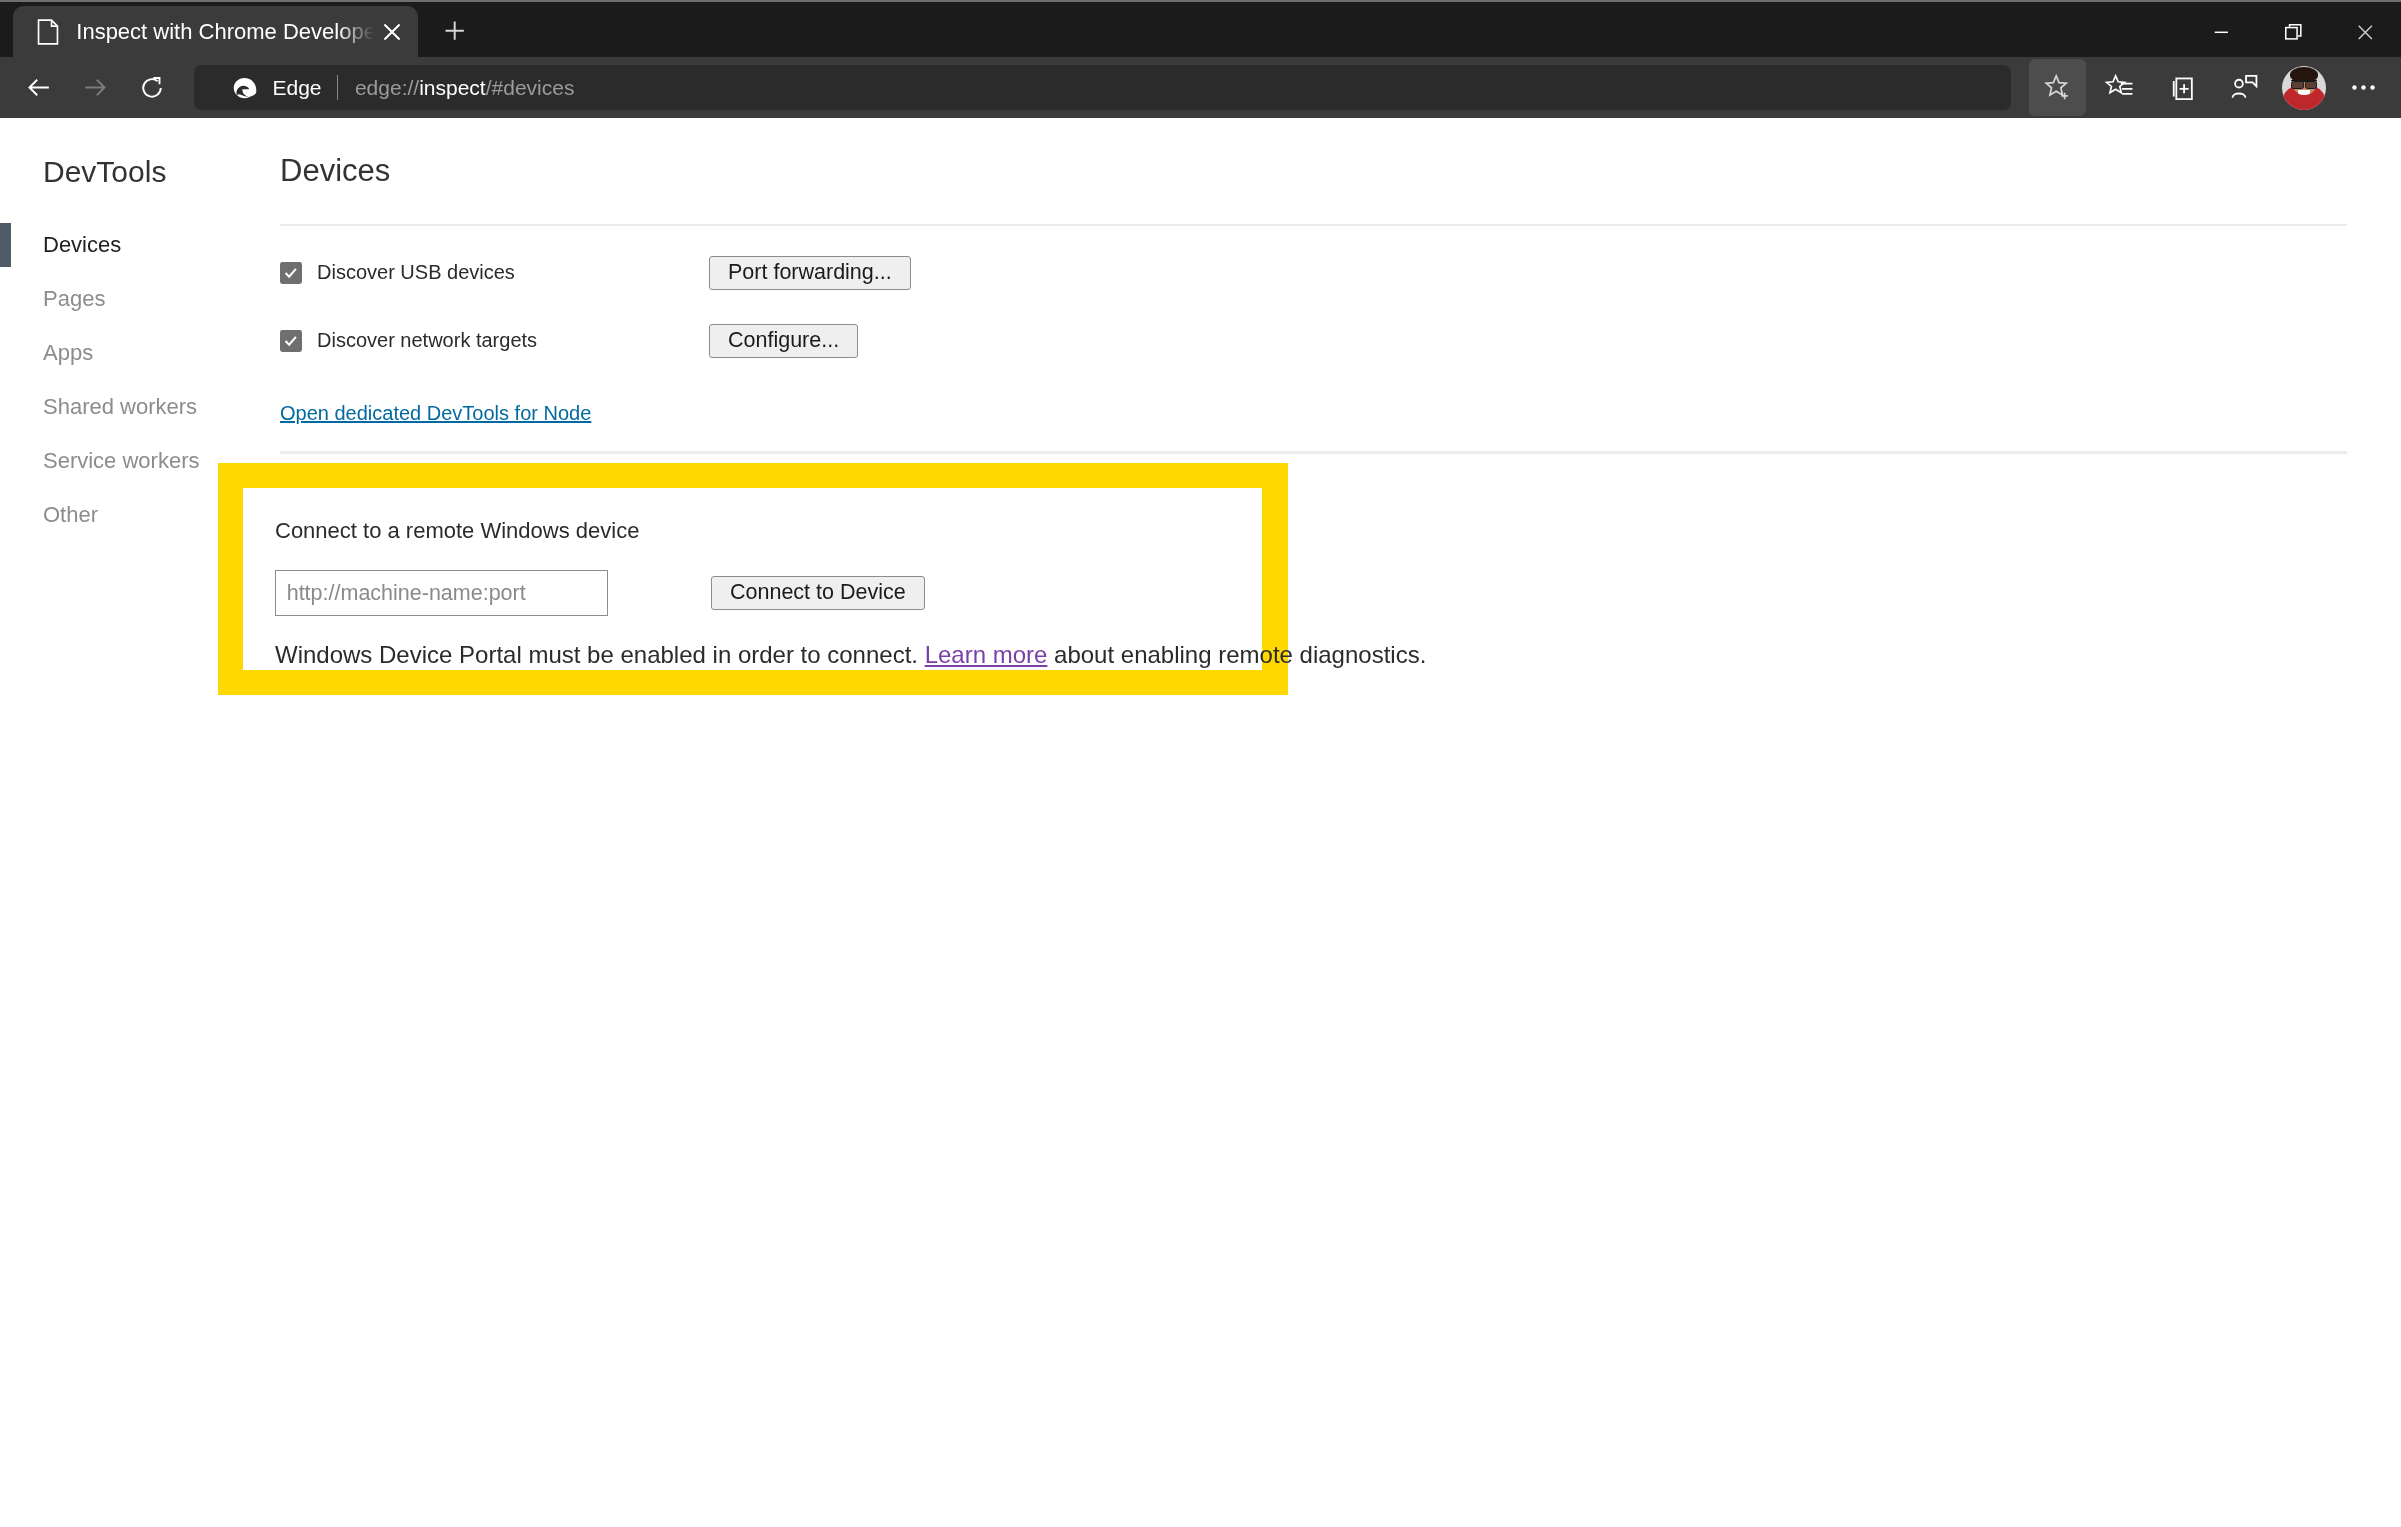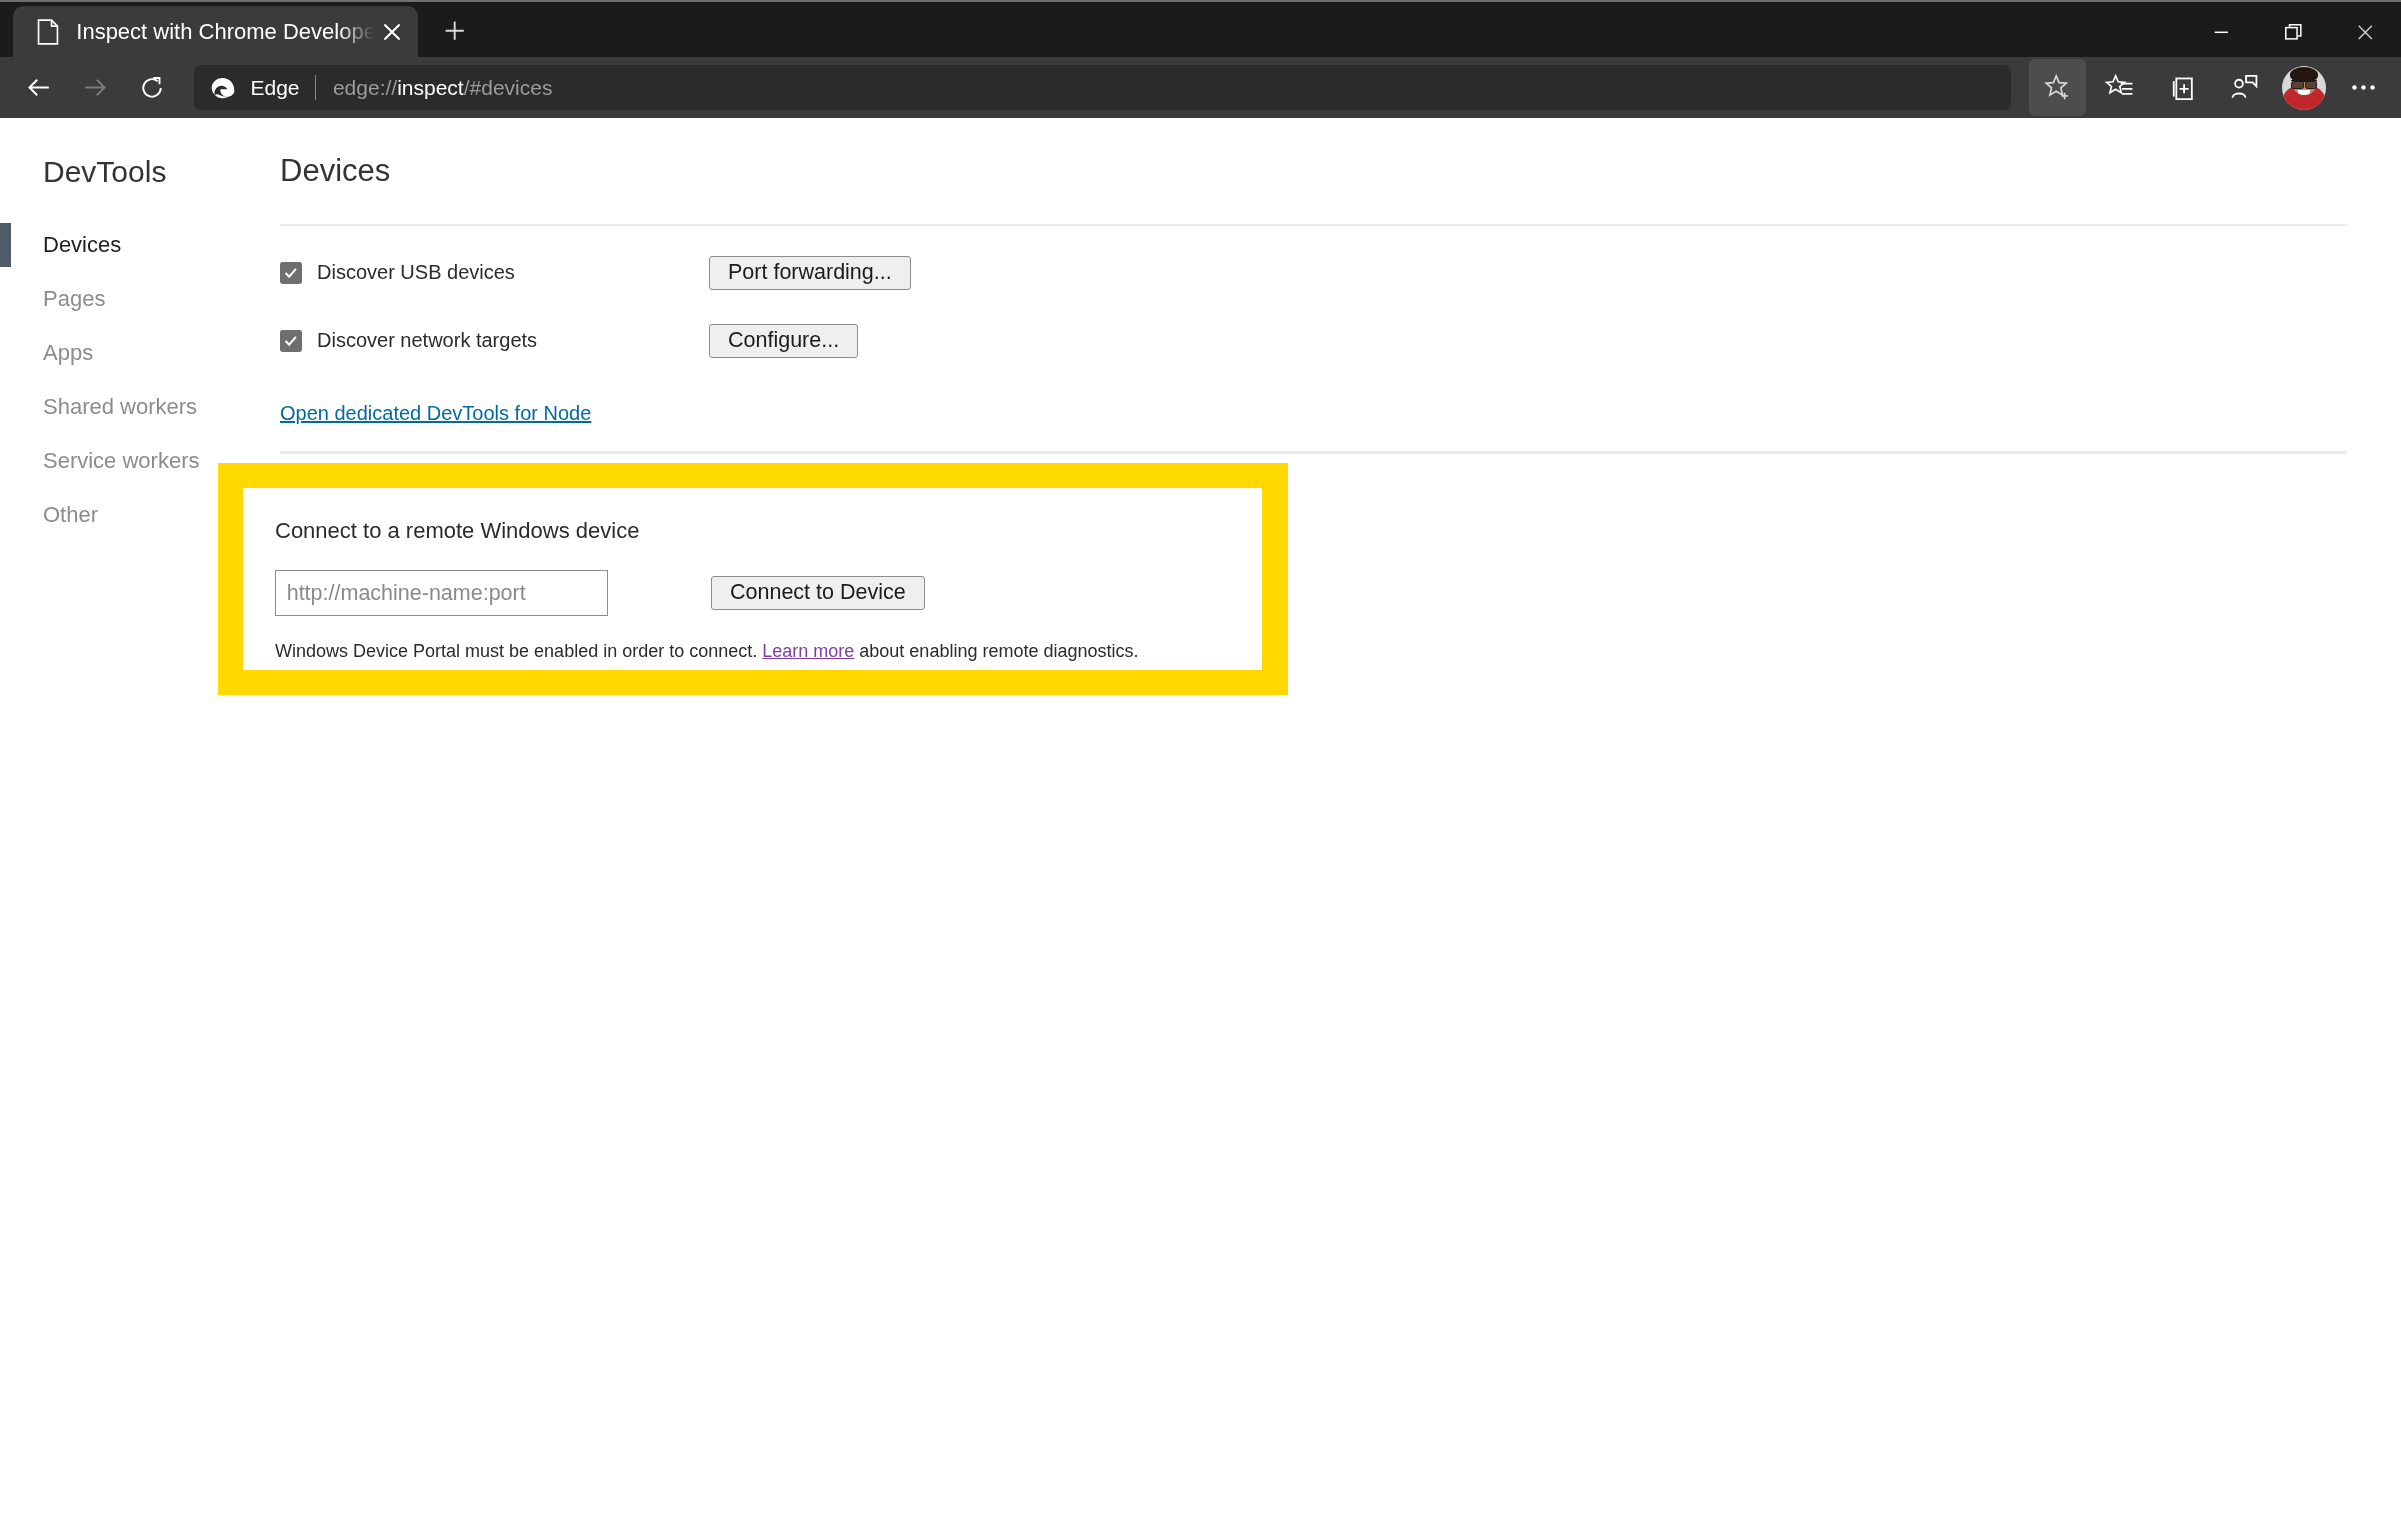--- a/index.html
+++ b/index.html
@@ -98,21 +98,21 @@
     flex: 0 0 auto;
   }
   .addressbar {
     flex: 1 1 auto;
     height: 45px;
     margin: 0 13px 0 13px;
     background: #2b2b2b;
     border-radius: 7.2px;
     display: flex;
     align-items: center;
-    padding: 0 14px;
+    padding: 0 36px;
   }
   .edge-logo { width: 30px; height: 30px; flex: 0 0 auto; margin-right: 13px; }
   .ab-brand { color: #ffffff; font-size: 21px; margin-right: 15.5px; }
   .ab-sep { width: 1.2px; height: 25px; background: #8a8a8a; margin-right: 16.7px; }
   .ab-url { font-size: 21px; color: #9b9b9b; white-space: nowrap; }
   .ab-url b { color: #ffffff; font-weight: normal; }
 
   .tb-icon {
     width: 57px; height: 57px;
     flex: 0 0 auto;
@@ -296,21 +296,21 @@
     background: #ffffff;
     font-family: "Liberation Sans", sans-serif;
     font-size: 21.5px;
     color: #1b1b1b;
     padding: 0 10.7px;
   }
   .device-input::placeholder { color: #8a8a8a; opacity: 1; }
   .connect-btn { margin-left: 103px; }
   .callout-note {
     margin-top: 25px;
-    font-size: 18px;
+    font-size: 24px;
     color: #2b2b2b;
     white-space: nowrap;
   }
   .callout-note a {
     color: #7a3fa8;
     text-decoration: underline;
   }
 </style>
 </head>
 <body>

